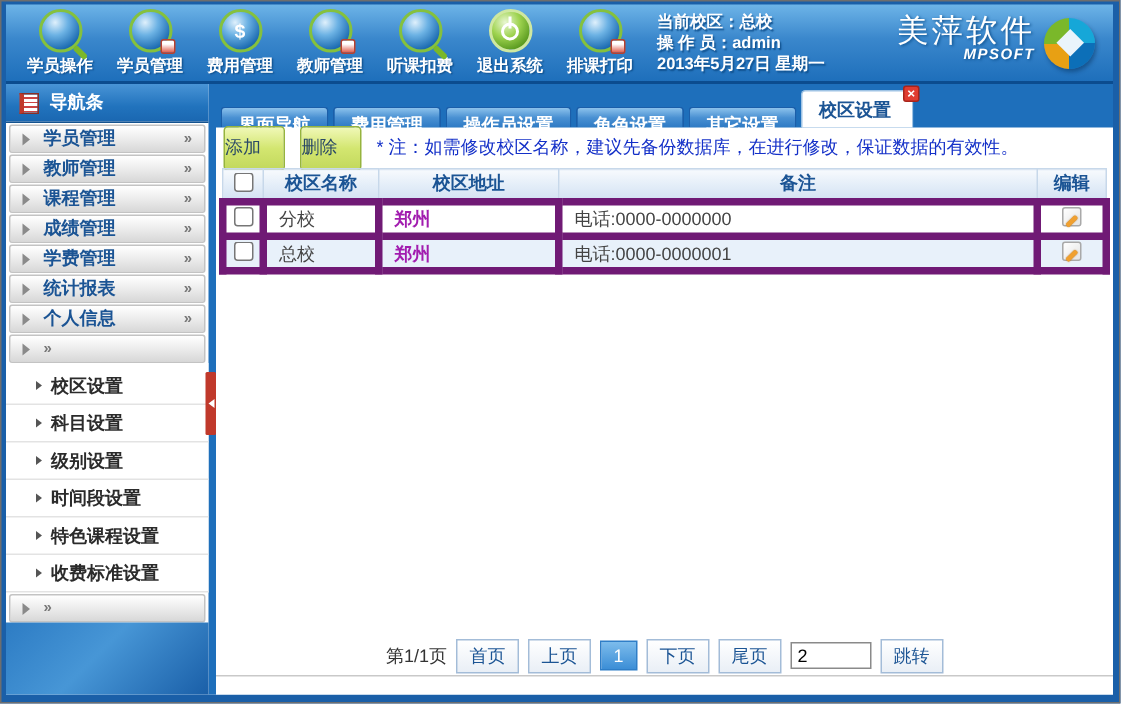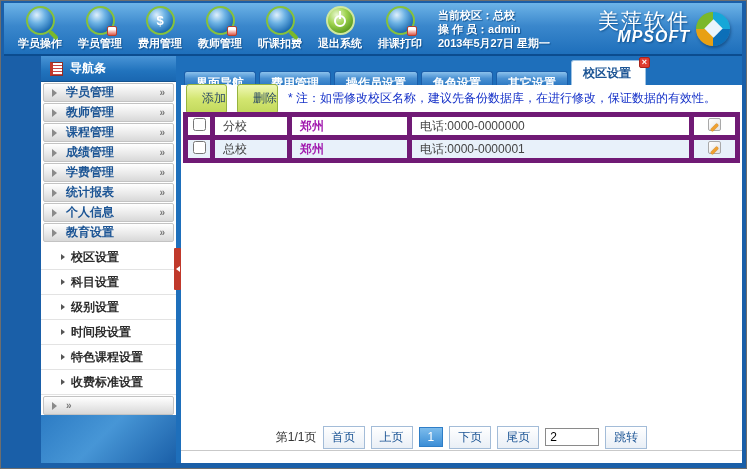--- a/index.html
+++ b/index.html
@@ -36,32 +36,32 @@
     position:absolute;right:-6px;bottom:-4px;width:11px;height:4px;border-radius:2px;
     background:#7ab82a;transform:rotate(45deg);
   }
   .tb-icon .power-ring{width:12px;height:12px;border:2px solid #fff;border-radius:50%;}
   .tb-icon .power-bar{position:absolute;top:3px;left:50%;margin-left:-1px;width:2px;height:8px;background:#fff;}
   .tb-label{font-size:11px;font-weight:bold;color:#fff;text-shadow:1px 1px 1px #10518f;text-align:center;}
   .info-block{margin-left:8px;color:#fff;font-size:11px;font-weight:bold;line-height:14px;text-shadow:1px 1px 1px #10518f;white-space:nowrap;}
   .logo{margin-left:auto;margin-right:12px;display:flex;align-items:center;gap:6px;}
   .logo-text{text-align:right;color:#fff;line-height:16px;}
   .logo-name{font-size:21px;font-weight:normal;letter-spacing:2px;text-shadow:1px 1px 2px #0d4f8c;}
-  .logo-sub{font-size:16px;font-weight:bold;font-style:italic;letter-spacing:1px;text-shadow:1px 1px 2px #0d4f8c;}
+  .logo-sub{font-size:10px;font-weight:bold;font-style:italic;letter-spacing:1px;text-shadow:1px 1px 2px #0d4f8c;}
   .logo-orb{
     width:34px;height:34px;border-radius:50%;position:relative;
     background:conic-gradient(#16a7d8 0 90deg,#0c6fb8 90deg 180deg,#e8a013 180deg 270deg,#7ab82a 270deg 360deg);
     box-shadow:1px 2px 3px rgba(0,40,80,.45);
   }
   .logo-orb::after{
     content:"";position:absolute;left:50%;top:50%;width:13px;height:13px;margin:-6.5px 0 0 -6.5px;
     background:#eaf4fb;transform:rotate(45deg);
   }
   
-  .body{flex:1;display:flex;min-height:0;position:relative;background:#1e6fbb;margin-left:37px;}
+  .body{flex:1;display:flex;min-height:0;position:relative;background:#1e6fbb;}
   
   .sidebar{width:140px;flex:none;background:#fff;display:flex;flex-direction:column;border-right:5px solid #1e6fbb;}
   .nav-header{
     height:26px;flex:none;display:flex;align-items:center;gap:7px;padding-left:9px;
     background:linear-gradient(180deg,#4994d6 0%,#2173bd 60%,#1a67b1 100%);
     color:#fff;font-size:12px;font-weight:bold;border-bottom:1px solid #14538f;
   }
   .book-icon{width:13px;height:14px;background:repeating-linear-gradient(#fff 0 2px,#c44 2px 3px);border:1px solid #8a2f26;border-left:3px solid #c0392b;}
   .acc-item{
     height:19px;margin:1px 2px 0 2px;flex:none;
@@ -103,21 +103,21 @@
     position:absolute;top:-4px;right:-5px;width:11px;height:11px;border-radius:2px;
     background:#e03c31;border:1px solid #a8241b;color:#fff;font-size:9px;line-height:9px;
     text-align:center;font-weight:bold;cursor:pointer;
   }
   .content{flex:1;background:#fff;display:flex;flex-direction:column;min-height:0;}
   .toolbar-row{height:27px;flex:none;display:flex;align-items:center;gap:10px;padding:0 6px 0 5px;}
   .btn-lime{
     width:41px;height:30px;cursor:pointer;
     background:linear-gradient(180deg,#f0f8b8 0%,#d3e670 50%,#c2d85c 100%);
     border:1px solid #96b43e;border-radius:3px;
-    font-size:12px;color:#2c4a66;line-height:15px;text-align:right;
+    font-size:12px;color:#2c4a66;line-height:15px;text-align:left;
     font-family:inherit;
   }
   .note{font-size:12px;color:#1430c8;white-space:nowrap;overflow:hidden;}
   table.grid{width:calc(100% - 4px);margin:0 2px;border-collapse:collapse;table-layout:fixed;flex:none;}
   .grid th{
     height:22px;background:linear-gradient(180deg,#f7fafd 0%,#e3edf8 55%,#d5e3f3 100%);
     border:1px solid #c7d8ea;color:#1b5494;font-size:12px;font-weight:bold;text-align:center;
   }
   .grid td{height:23px;border:5px solid #701a75;font-size:12px;color:#444;padding-left:8px;}
   .grid tr.alt td{background:#e8f1fa;}
@@ -248,21 +248,20 @@
         <span class="acc-label">统计报表</span>
         <span class="acc-chevron">»</span>
       </div>
       <div class="acc-item">
         <span class="acc-arrow"></span>
         <span class="acc-label">个人信息</span>
         <span class="acc-chevron">»</span>
       </div>
       <div class="acc-item">
         <span class="acc-arrow"></span>
-        <span class="acc-label">教育设置</span>
         <span class="acc-chevron">»</span>
       </div>
 
       <div class="submenu">
         <div class="sub-item">
           <span class="sub-arrow"></span>
           <span>校区设置</span>
         </div>
         <div class="sub-item">
           <span class="sub-arrow"></span>
@@ -320,20 +319,27 @@
 
         <table class="grid">
           <colgroup>
             <col style="width:27px">
               <col style="width:77px">
               <col style="width:120px">
               <col>
               <col style="width:46px">
           </colgroup>
           <tbody>
+              <tr>
+            <th class="center"><input type="checkbox" style=""></th>
+            <th>校区名称</th>
+            <th>校区地址</th>
+            <th>备注</th>
+            <th>编辑</th>
+          </tr>
           <tr>
             <td class="center"><input type="checkbox" style=""></td>
             <td>分校</td>
             <td class="addr">郑州</td>
             <td>电话:0000-0000000</td>
             <td class="center"><span class="edit-icon"></span></td>
           </tr>
           <tr class="alt">
             <td class="center"><input type="checkbox" style=""></td>
             <td>总校</td>

